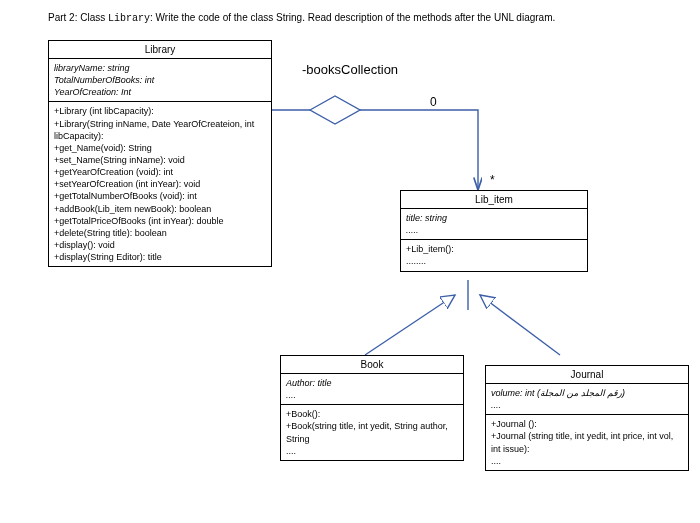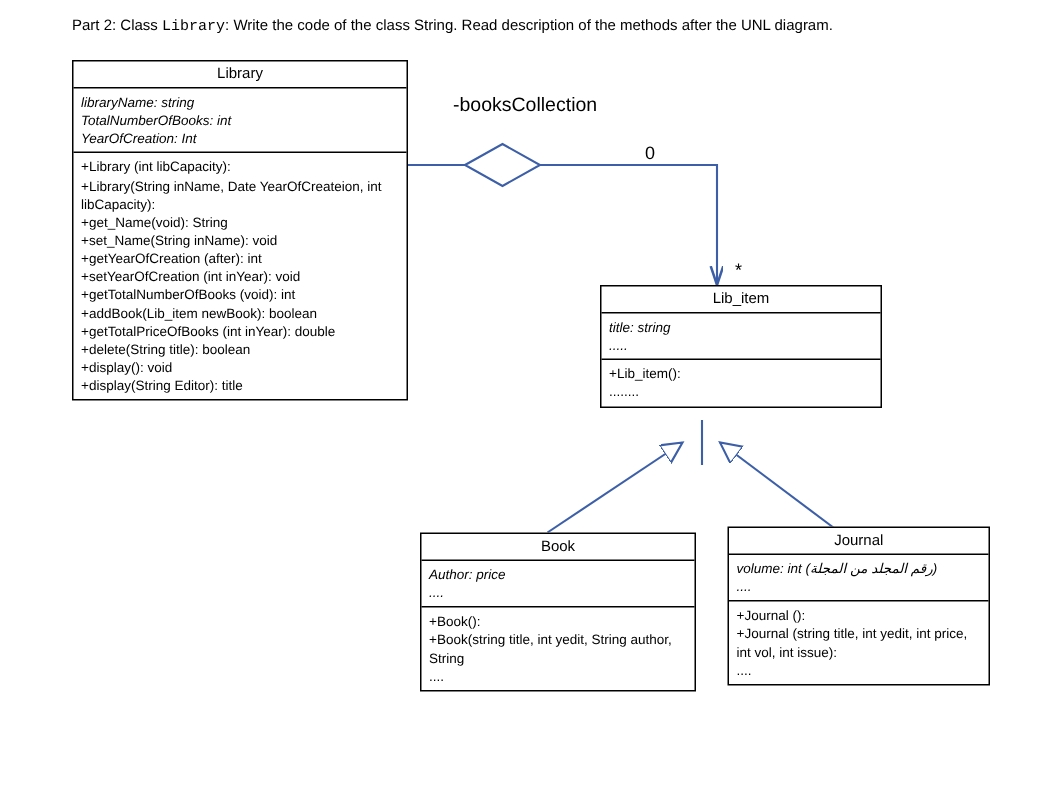--- a/index.html
+++ b/index.html
@@ -99,21 +99,21 @@
   <div class="attrs">
     <div>libraryName: string</div>
     <div>TotalNumberOfBooks: int</div>
     <div>YearOfCreation: Int</div>
   </div>
   <div class="ops">
     <div>+Library (int libCapacity):</div>
     <div>+Library(String inName, Date YearOfCreateion, int libCapacity):</div>
     <div>+get_Name(void): String</div>
     <div>+set_Name(String inName): void</div>
-    <div>+getYearOfCreation (after): int</div>
+    <div>+getYearOfCreation (void): int</div>
     <div>+setYearOfCreation (int inYear): void</div>
     <div>+getTotalNumberOfBooks (void): int</div>
     <div>+addBook(Lib_item newBook): boolean</div>
     <div>+getTotalPriceOfBooks (int inYear): double</div>
     <div>+delete(String title): boolean</div>
     <div>+display(): void</div>
     <div>+display(String Editor): title</div>
   </div>
 </div>
 
@@ -125,31 +125,31 @@
   </div>
   <div class="ops">
     <div>+Lib_item():</div>
     <div>........</div>
   </div>
 </div>
 
 <div class="uml-class" style="left:280px; top:355px; width:184px;">
   <div class="name">Book</div>
   <div class="attrs">
-    <div>Author: price</div>
+    <div>Author: title</div>
     <div>....</div>
   </div>
   <div class="ops">
     <div>+Book():</div>
     <div>+Book(string title, int yedit, String author, String</div>
     <div>....</div>
   </div>
 </div>
 
-<div class="uml-class" style="left:485px; top:351px; width:175px;">
+<div class="uml-class" style="left:485px; top:365px; width:204px;">
   <div class="name">Journal</div>
   <div class="attrs">
     <div>volume: int (رقم المجلد من المجلة)</div>
     <div>....</div>
   </div>
   <div class="ops">
     <div>+Journal ():</div>
     <div>+Journal (string title, int yedit, int price, int vol, int issue):</div>
     <div>....</div>
   </div>

